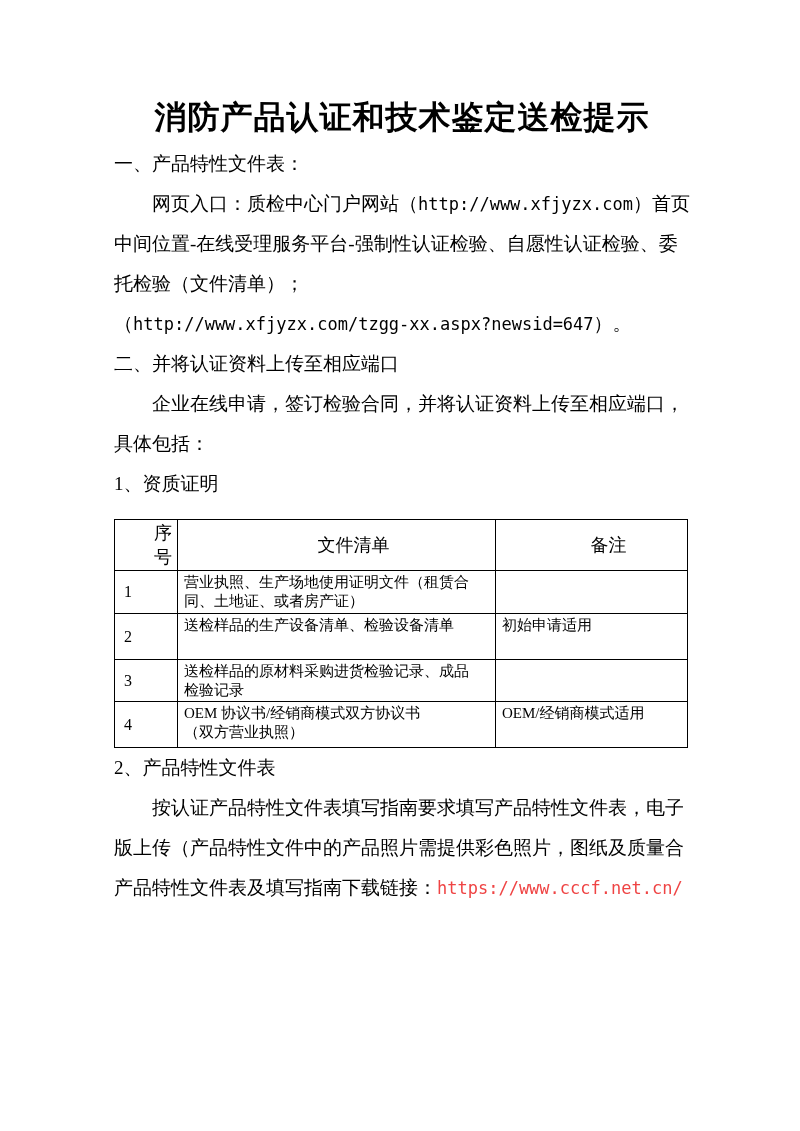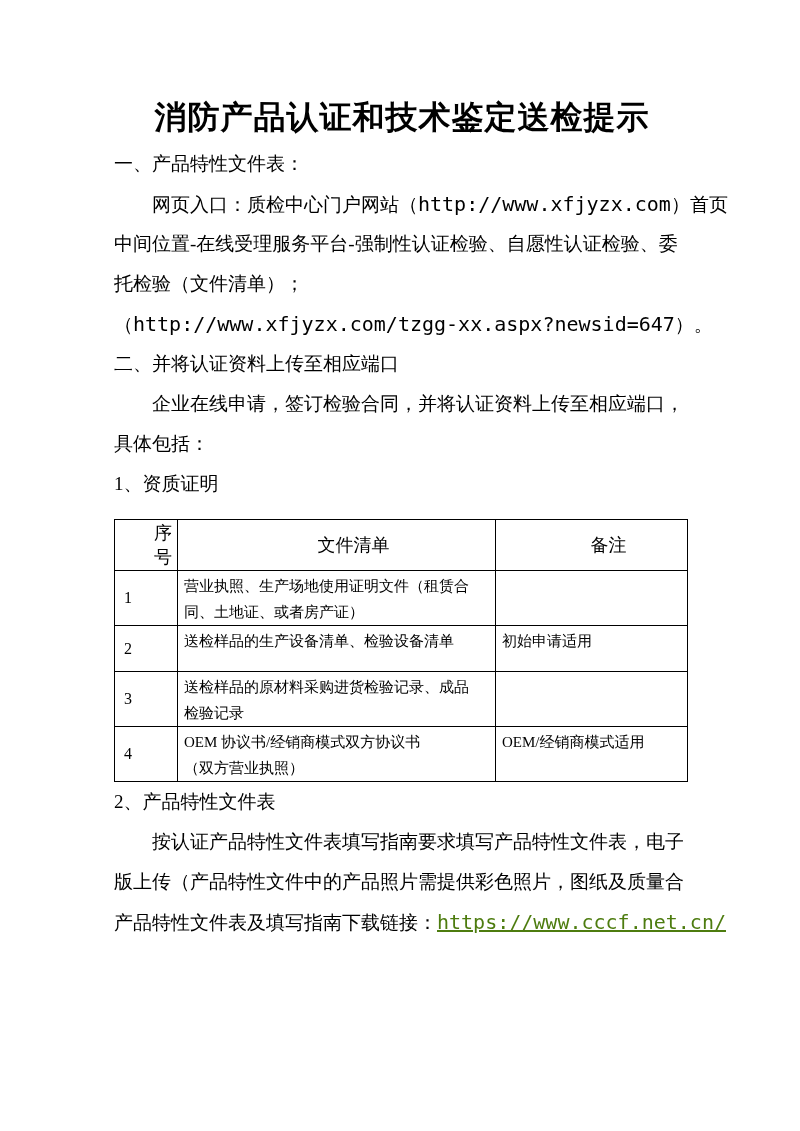--- a/index.html
+++ b/index.html
@@ -32,25 +32,24 @@
     font-size: 19px;
     line-height: 40px;
     height: 40px;
     white-space: nowrap;
   }
   .indent {
     padding-left: 38px;
   }
   .mono {
     font-family: "DejaVu Sans Mono", "Liberation Mono", monospace;
-    font-size: 20px;
+    font-size: 17px;
   }
   a.link {
-    color: #4d7c0f;
-    text-decoration: underline;
+    color: #ef4444;
     cursor: pointer;
   }
   table.doc-table {
     border-collapse: collapse;
     table-layout: fixed;
     width: 573px;
     margin-top: 15px;
     margin-bottom: 0;
   }
   .doc-table th, .doc-table td {
@@ -72,21 +71,21 @@
   .doc-table col.c-no    { width: 63px; }
   .doc-table col.c-files { width: 318px; }
   .doc-table col.c-note  { width: 192px; }
   td.no {
     font-size: 16px;
     vertical-align: middle;
     padding-left: 9px;
   }
   td.files, td.note {
     font-size: 15px;
-    line-height: 26px;
+    line-height: 19px;
     vertical-align: top;
     padding: 2px 4px 0 6px;
     white-space: pre-line;
   }
 </style>
 </head>
 <body>
 
 <div class="doc">
 

